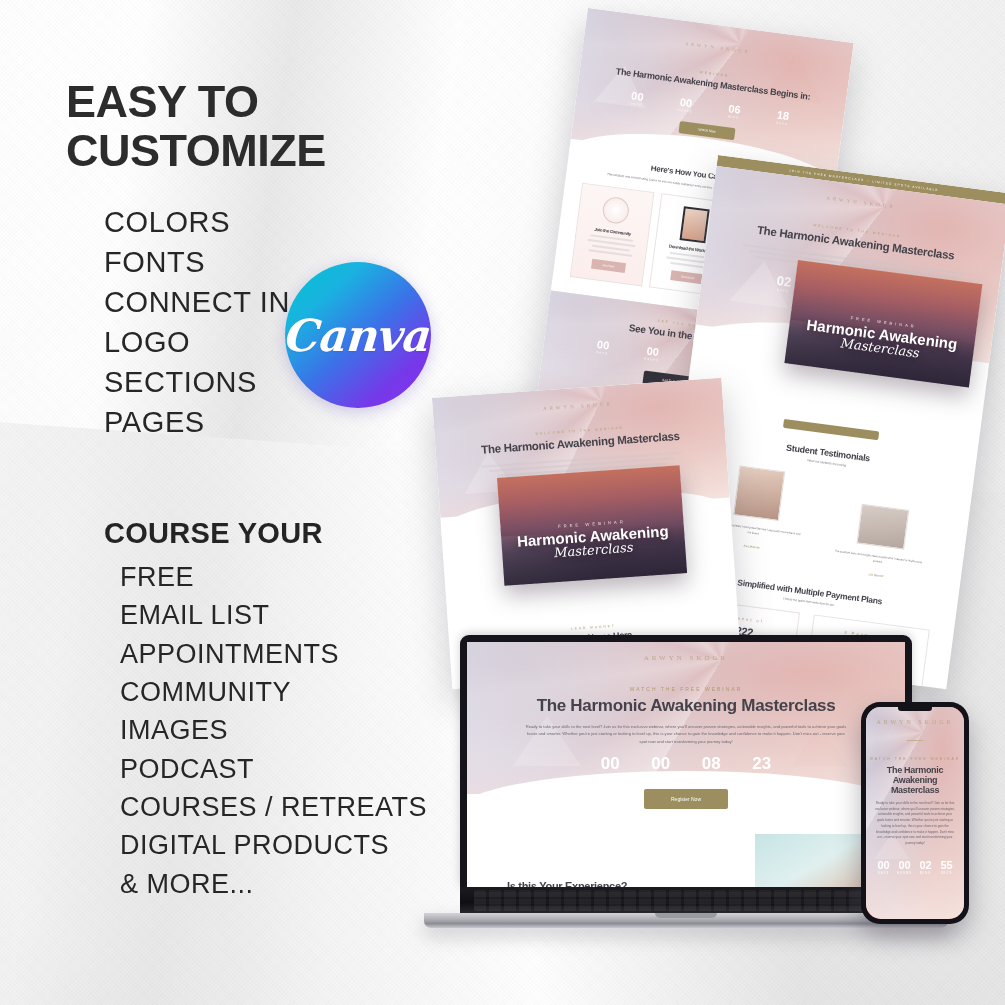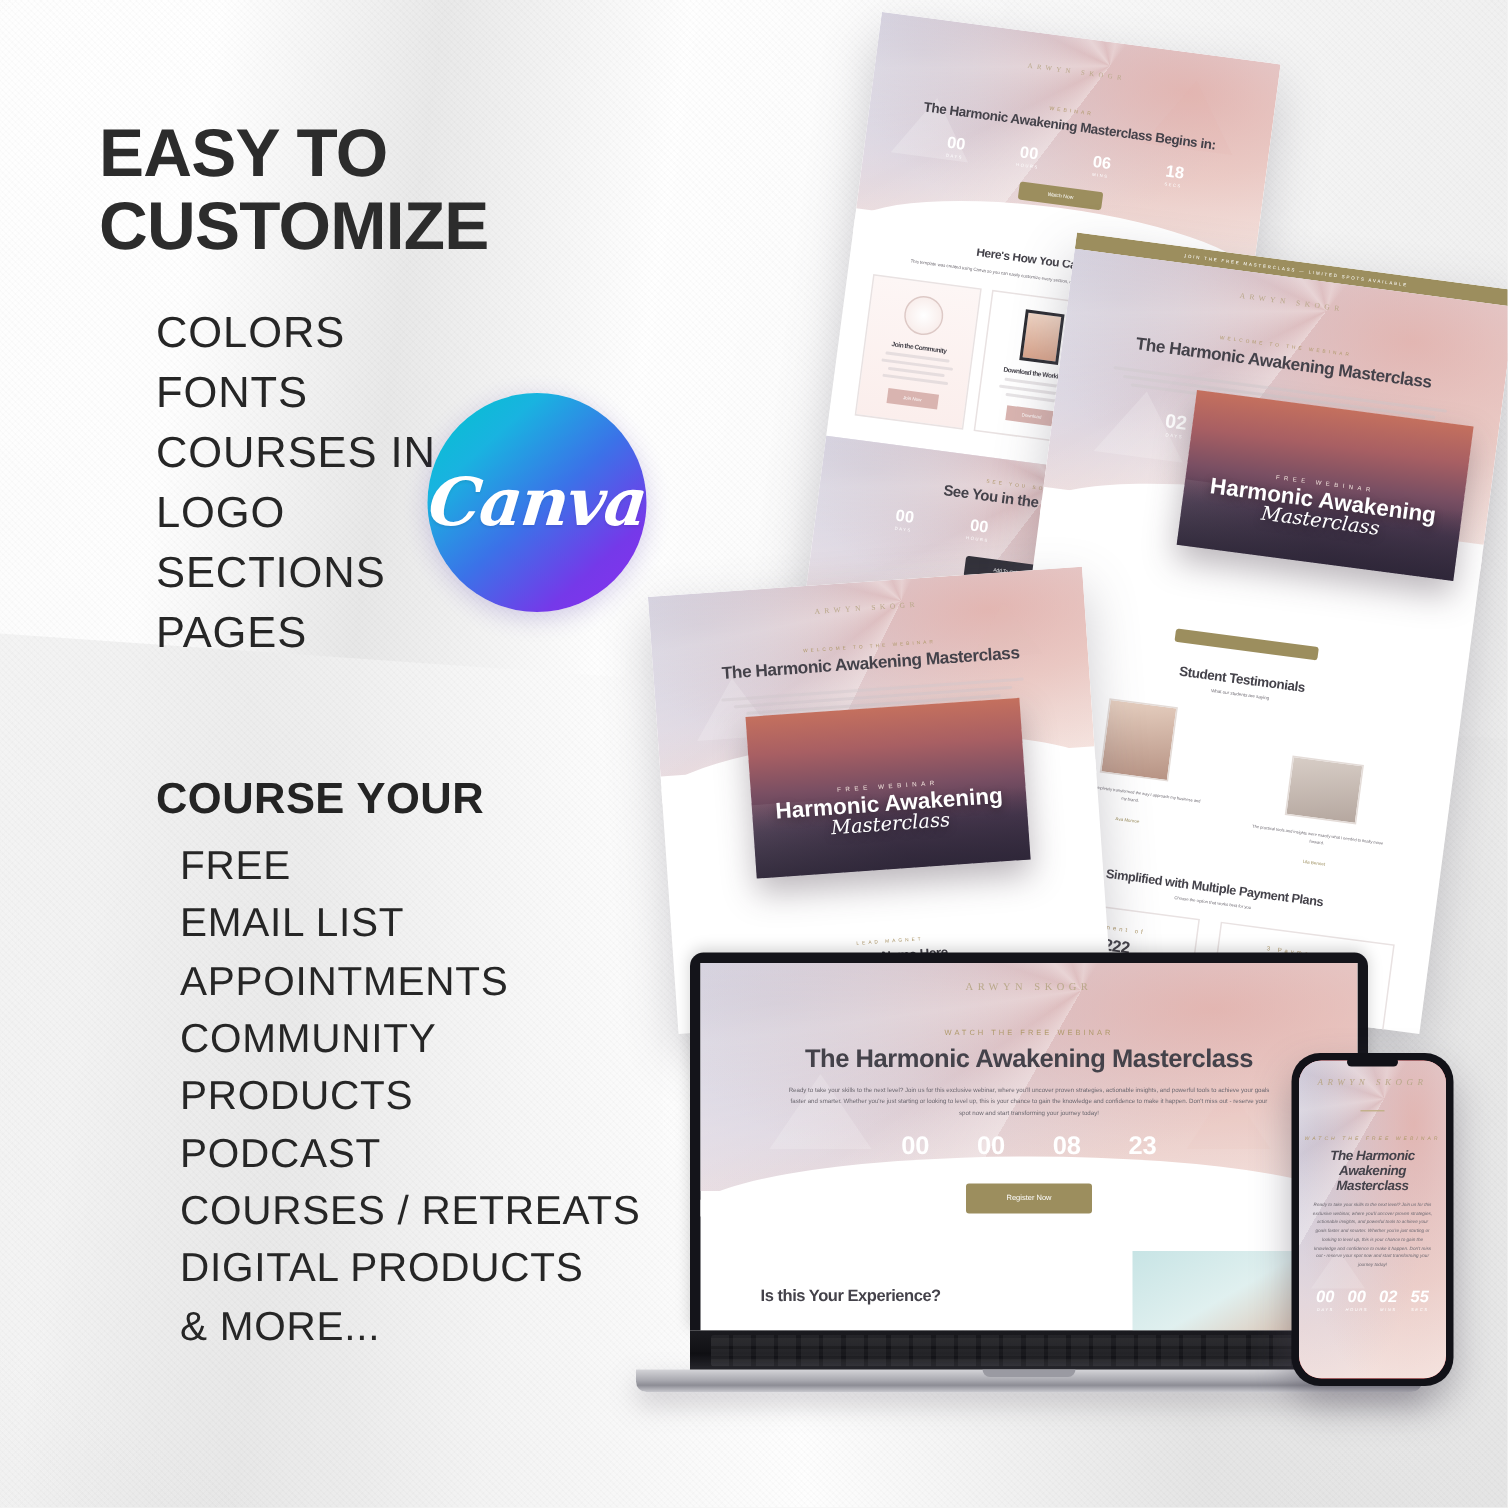--- a/index.html
+++ b/index.html
@@ -179,21 +179,21 @@
   .lt-notch{
     position:absolute; left:50%; transform:translateX(-50%); top:0;
     width:62px; height:5px; background:#9a9aa2; border-radius:0 0 5px 5px;
   }
 
   .phone{
     position:absolute; z-index:14; width:108px; height:222px;
     background:#121218; border-radius:19px; padding:5px;
     box-shadow:0 12px 26px rgba(70,65,80,.40);
   }
-  .ph-inner{ width:100%; height:100%; border-radius:15px; overflow:hidden; background:#ef4444; position:relative;font-style:italic; }
+  .ph-inner{ width:100%; height:100%; border-radius:15px; overflow:hidden; background:#ef4444; position:relative; }
   .ph-notch{
     position:absolute; left:50%; transform:translateX(-50%); top:3px;
     width:34px; height:6px; background:#121218; border-radius:4px; z-index:9;
   }
 </style>
 </head>
 <body>
 
 <div id="bg">
   <div class="base"></div>
@@ -207,33 +207,33 @@
 <div class="left-col">
 
   <div class="headline">
     <span>EASY TO</span>
     <span>CUSTOMIZE</span>
   </div>
 
   <ul class="feat-list">
     <li>COLORS</li>
     <li>FONTS</li>
-    <li>COURSES IN</li>
+    <li>CONNECT IN</li>
     <li>LOGO</li>
     <li>SECTIONS</li>
     <li>PAGES</li>
   </ul>
 
   <div class="connect-title">COURSE YOUR</div>
   <ul class="connect-list">
     <li>FREE</li>
     <li>EMAIL LIST</li>
     <li>APPOINTMENTS</li>
     <li>COMMUNITY</li>
-    <li>PRODUCTS</li>
+    <li>IMAGES</li>
     <li>PODCAST</li>
     <li>COURSES / RETREATS</li>
     <li>DIGITAL PRODUCTS</li>
     <li>&amp; MORE...</li>
   </ul>
 </div>
 
 <div class="canva">
   <div class="canva-word">Canva</div>
 </div>
@@ -501,21 +501,21 @@
           <div class="u">
               <div class="n" style="font-size:17px;">23</div>
               <div class="l" style="font-size:4px;">SECS</div>
             </div>
         </div>
         <div class="gold-btn" style="width:84px; font-size:5px; padding:7px 0; margin-top:10px; position:relative; z-index:3;">Register Now</div>
         <div class="wave" style="bottom:-17px; height:40px;"></div>
       </div>
       <div style="position:relative; height:100px;">
         <div style="position:absolute;right:0;bottom:0;width:150px;height:60px;background:linear-gradient(150deg,rgba(193,225,226,.9) 0%,rgba(216,236,235,.8) 45%, rgba(215,167,140,.9) 100%);"></div>
-        <div class="mtitle" style="position:absolute; left:40px; bottom:24px; font-size:11px; text-align:right;">Is this Your Experience?</div>
+        <div class="mtitle" style="position:absolute; left:40px; bottom:2px; font-size:11px; text-align:right;">Is this Your Experience?</div>
       </div>
     </div>
   </div>
   <div class="lt-deck">
     <div class="lt-keys"></div>
   </div>
   <div class="lt-base">
     <div class="lt-notch"></div>
   </div>
 </div>

